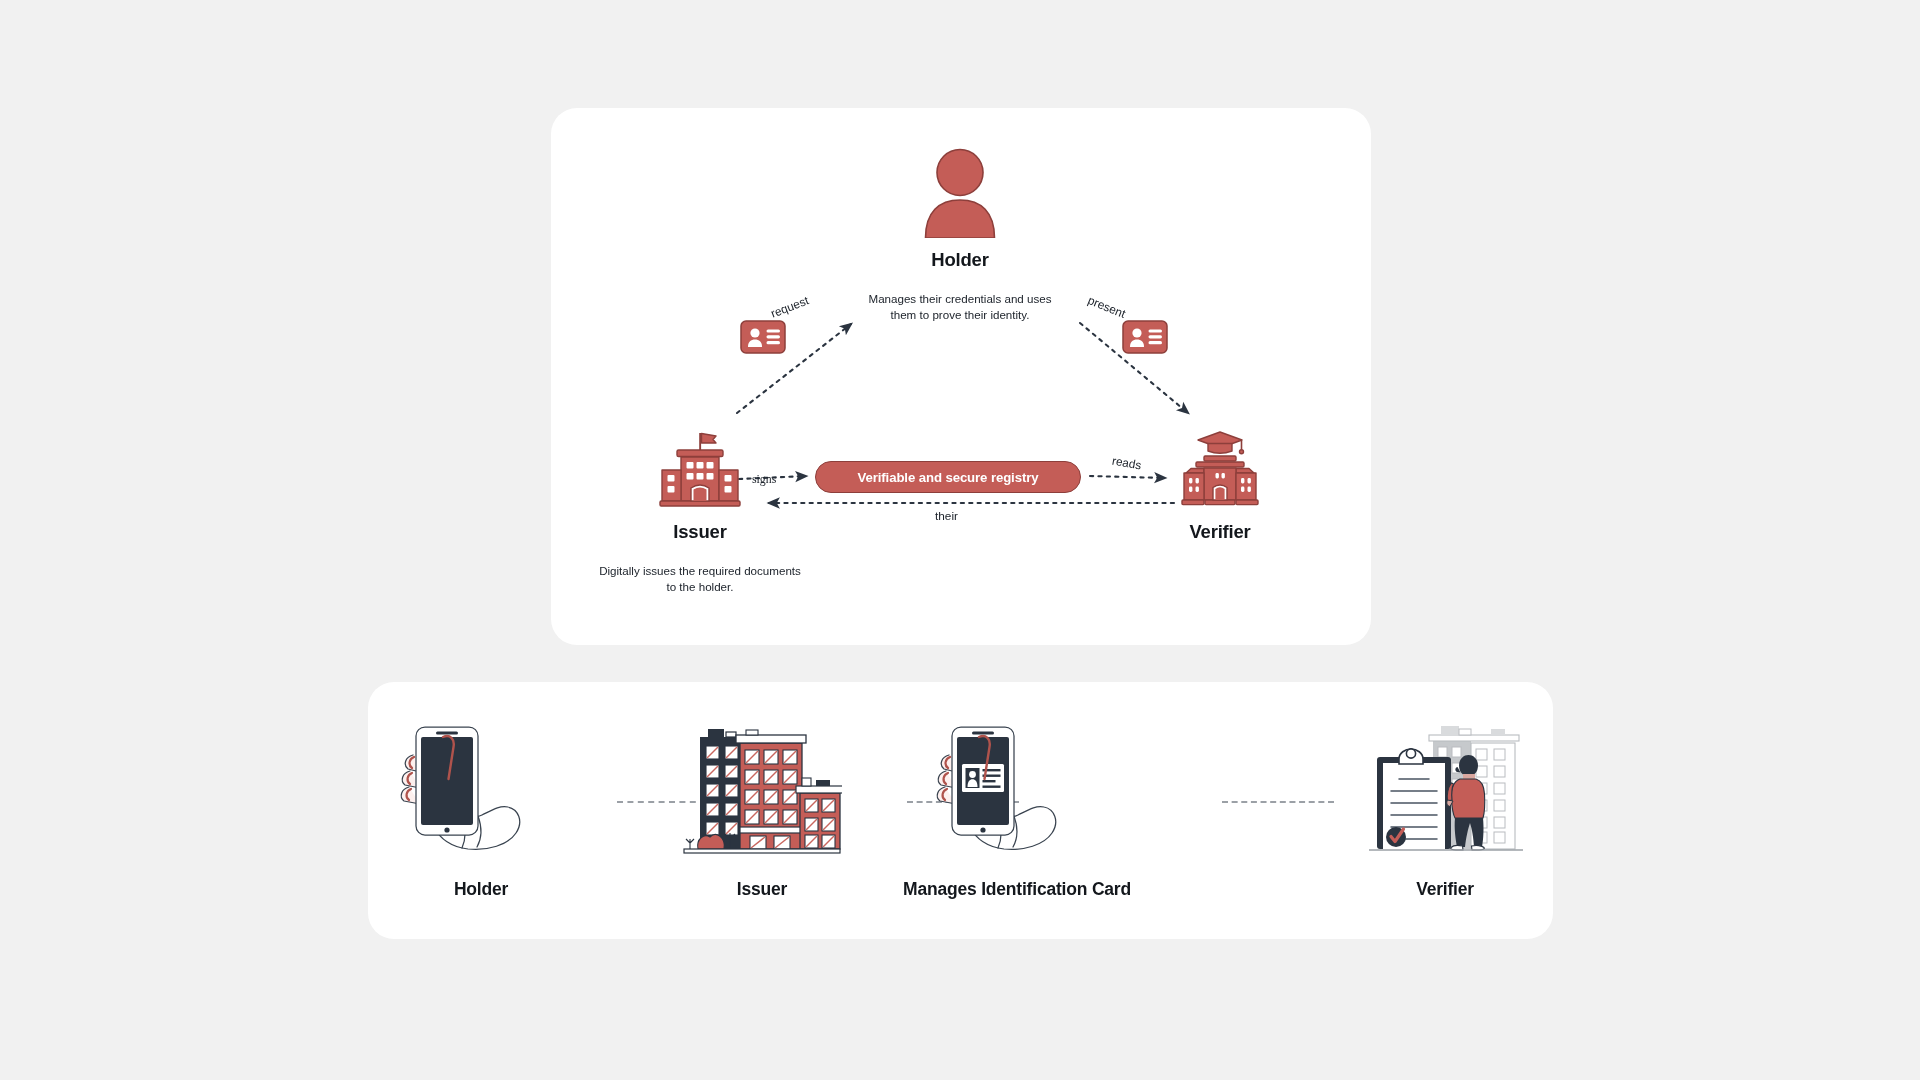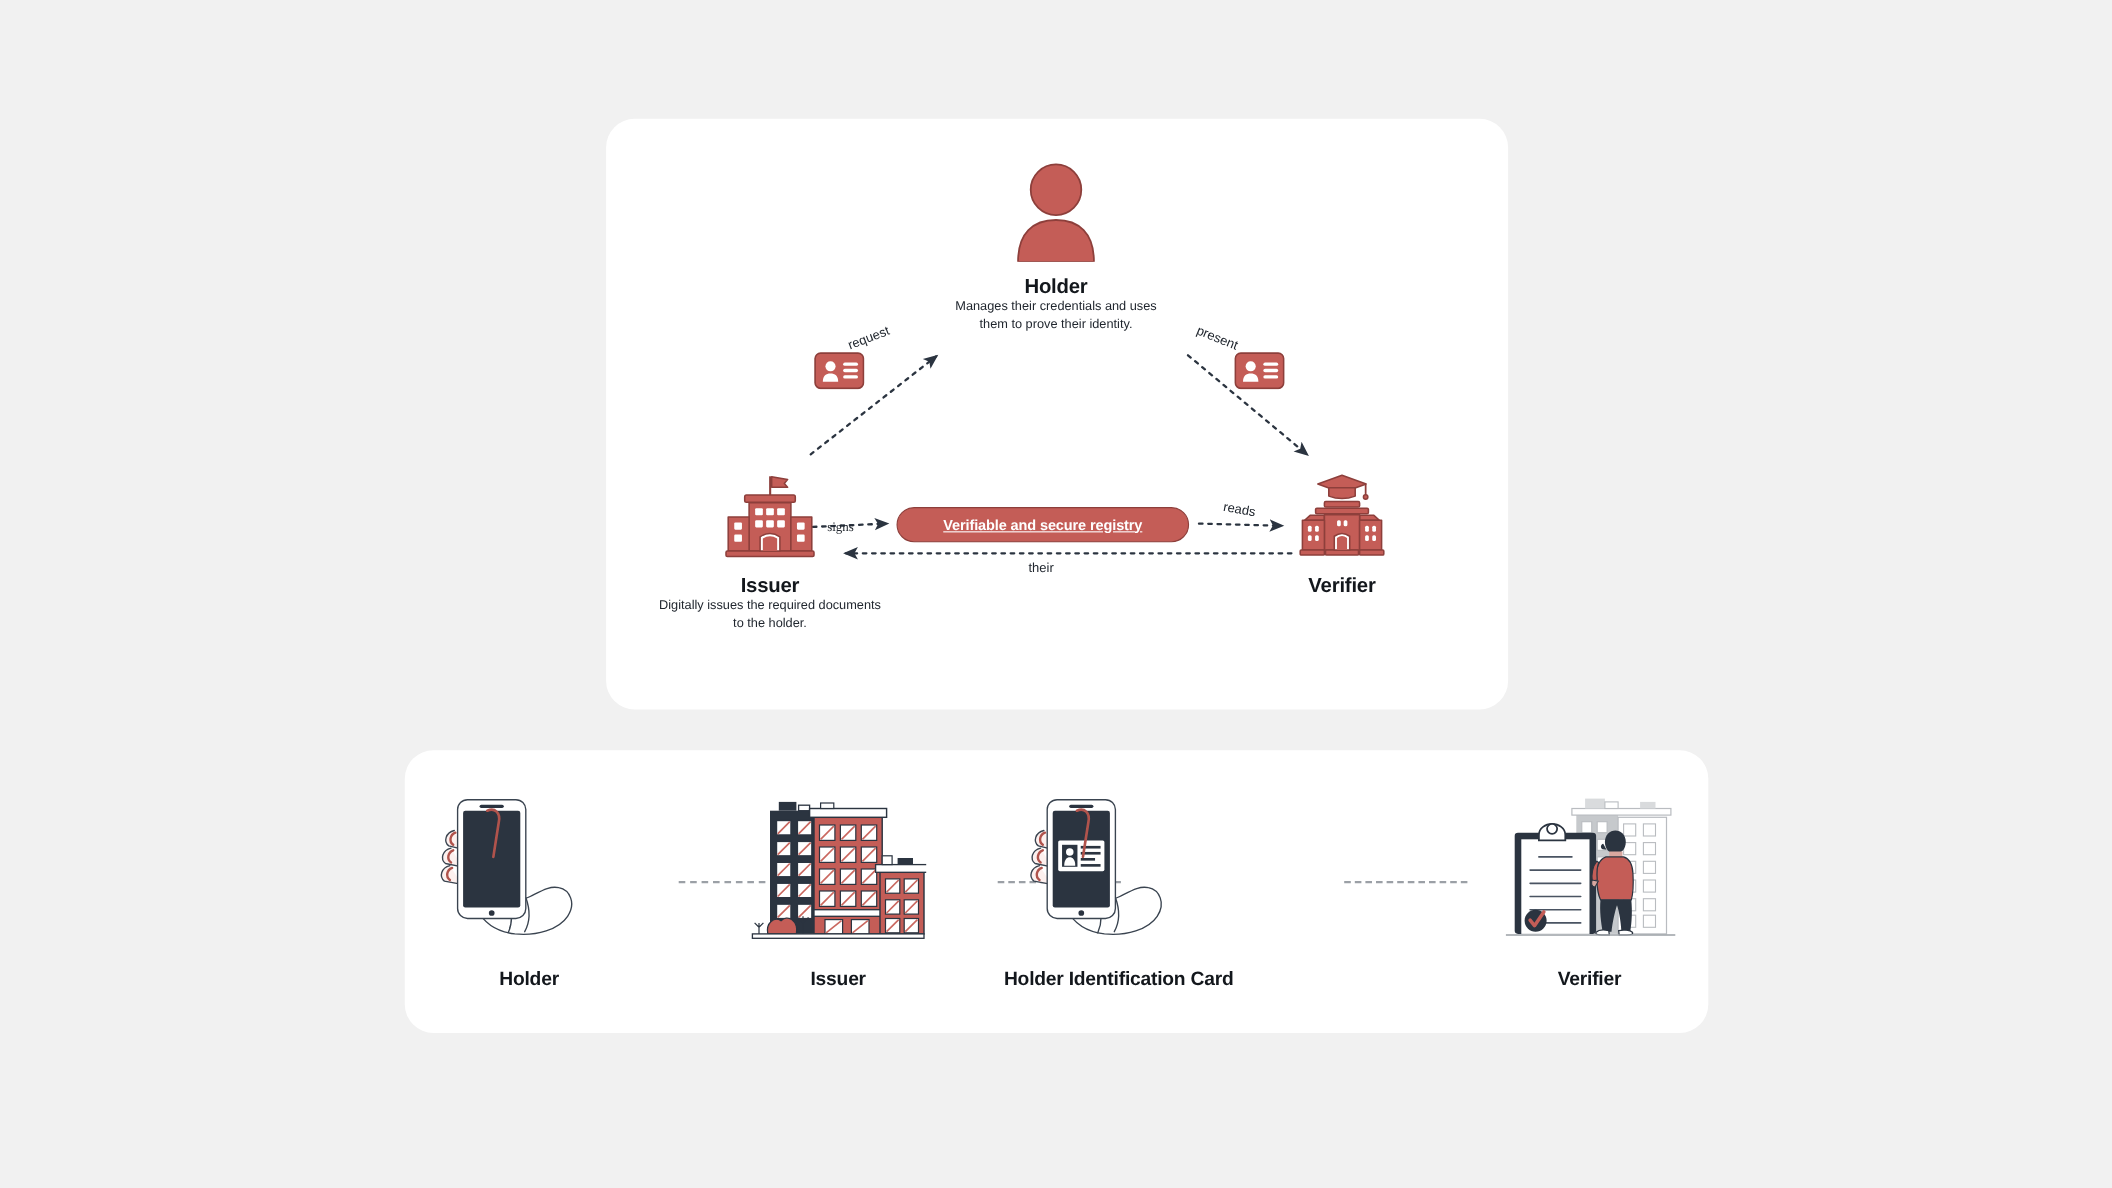--- a/index.html
+++ b/index.html
@@ -20,21 +20,21 @@
   #diagram-card { left: 551px; top: 108px; width: 820px; height: 537px; }
   #legend-card  { left: 368px; top: 682px; width: 1185px; height: 257px; }
 
   
   .node { position: absolute; text-align: center; }
   .node-title {
     font-size: 18.5px; font-weight: bold; color: #13171c;
     letter-spacing: -0.2px;
   }
   .node-desc {
-    margin-top: 0;
+    margin-top: 20px;
     font-size: 11.6px; line-height: 1.42; color: #20262e;
     white-space: pre-line;
   }
 
   #node-holder   { left: 800px; top: 138px; width: 320px; }
   #node-issuer   { left: 540px; top: 425px; width: 320px; }
   #node-verifier { left: 1045px; top: 425px; width: 350px; }
 
   .icon-wrap { height: 100px; display: flex; align-items: flex-end; justify-content: center; }
   #node-issuer .icon-wrap, #node-verifier .icon-wrap { height: 85px; }
@@ -44,21 +44,20 @@
   #registry-pill {
     position: absolute;
     left: 815px; top: 461px;
     width: 266px; height: 32px;
     background: #c45d57;
     border: 1.4px solid #8d3f3b;
     border-radius: 16px;
     display: flex; align-items: center; justify-content: center;
     color: #ffffff; font-size: 13.2px; font-weight: bold;
     letter-spacing: -0.1px;
-    text-decoration: underline;
   }
 
   
   .flow-label {
     position: absolute;
     font-size: 11.8px; color: #20262e;
     white-space: nowrap;
   }
   #label-request { left: 770px; top: 300px; transform: rotate(-21deg); }
   #label-present { left: 1087px; top: 300px; transform: rotate(22deg); }
@@ -427,21 +426,21 @@
           <rect x="50.5" y="57.5" width="18" height="2.4"></rect>
           <rect x="50.5" y="63" width="13" height="2.4"></rect>
           <rect x="50.5" y="68.5" width="18" height="2.4"></rect>
         </g>
         <path d="M47 20 C54 17 59 22 57.5 30 C56 40 54 52 52.5 62" fill="none" stroke="#b0534c" stroke-width="2.4" stroke-linecap="round"></path>
         <path d="M18 40 C13 42 12 48 16 51" fill="none" stroke="#b0534c" stroke-width="2.2" stroke-linecap="round"></path>
         <path d="M16 56 C11 58 10 64 14 67" fill="none" stroke="#b0534c" stroke-width="2.2" stroke-linecap="round"></path>
         <path d="M15 72 C10 74 9 80 13 83" fill="none" stroke="#b0534c" stroke-width="2.2" stroke-linecap="round"></path>
       </svg>
     </div>
-    <div class="legend-label">Holder Identification Card</div>
+    <div class="legend-label">Manages Identification Card</div>
   </div>
 
   <div class="legend-item" id="legend-3">
     <div class="legend-art">
       <svg width="165" height="142" viewBox="0 0 165 142">
 
         <rect x="70" y="24" width="38" height="110" fill="#c6c9cc"></rect>
         <rect x="108" y="28" width="44" height="106" fill="#ffffff" stroke="#b9bcc0" stroke-width="1.1"></rect>
         <rect x="66" y="20" width="90" height="6" fill="#ffffff" stroke="#b9bcc0" stroke-width="1.1"></rect>
         <rect x="78" y="11" width="18" height="9" fill="#d9dbdd"></rect>

